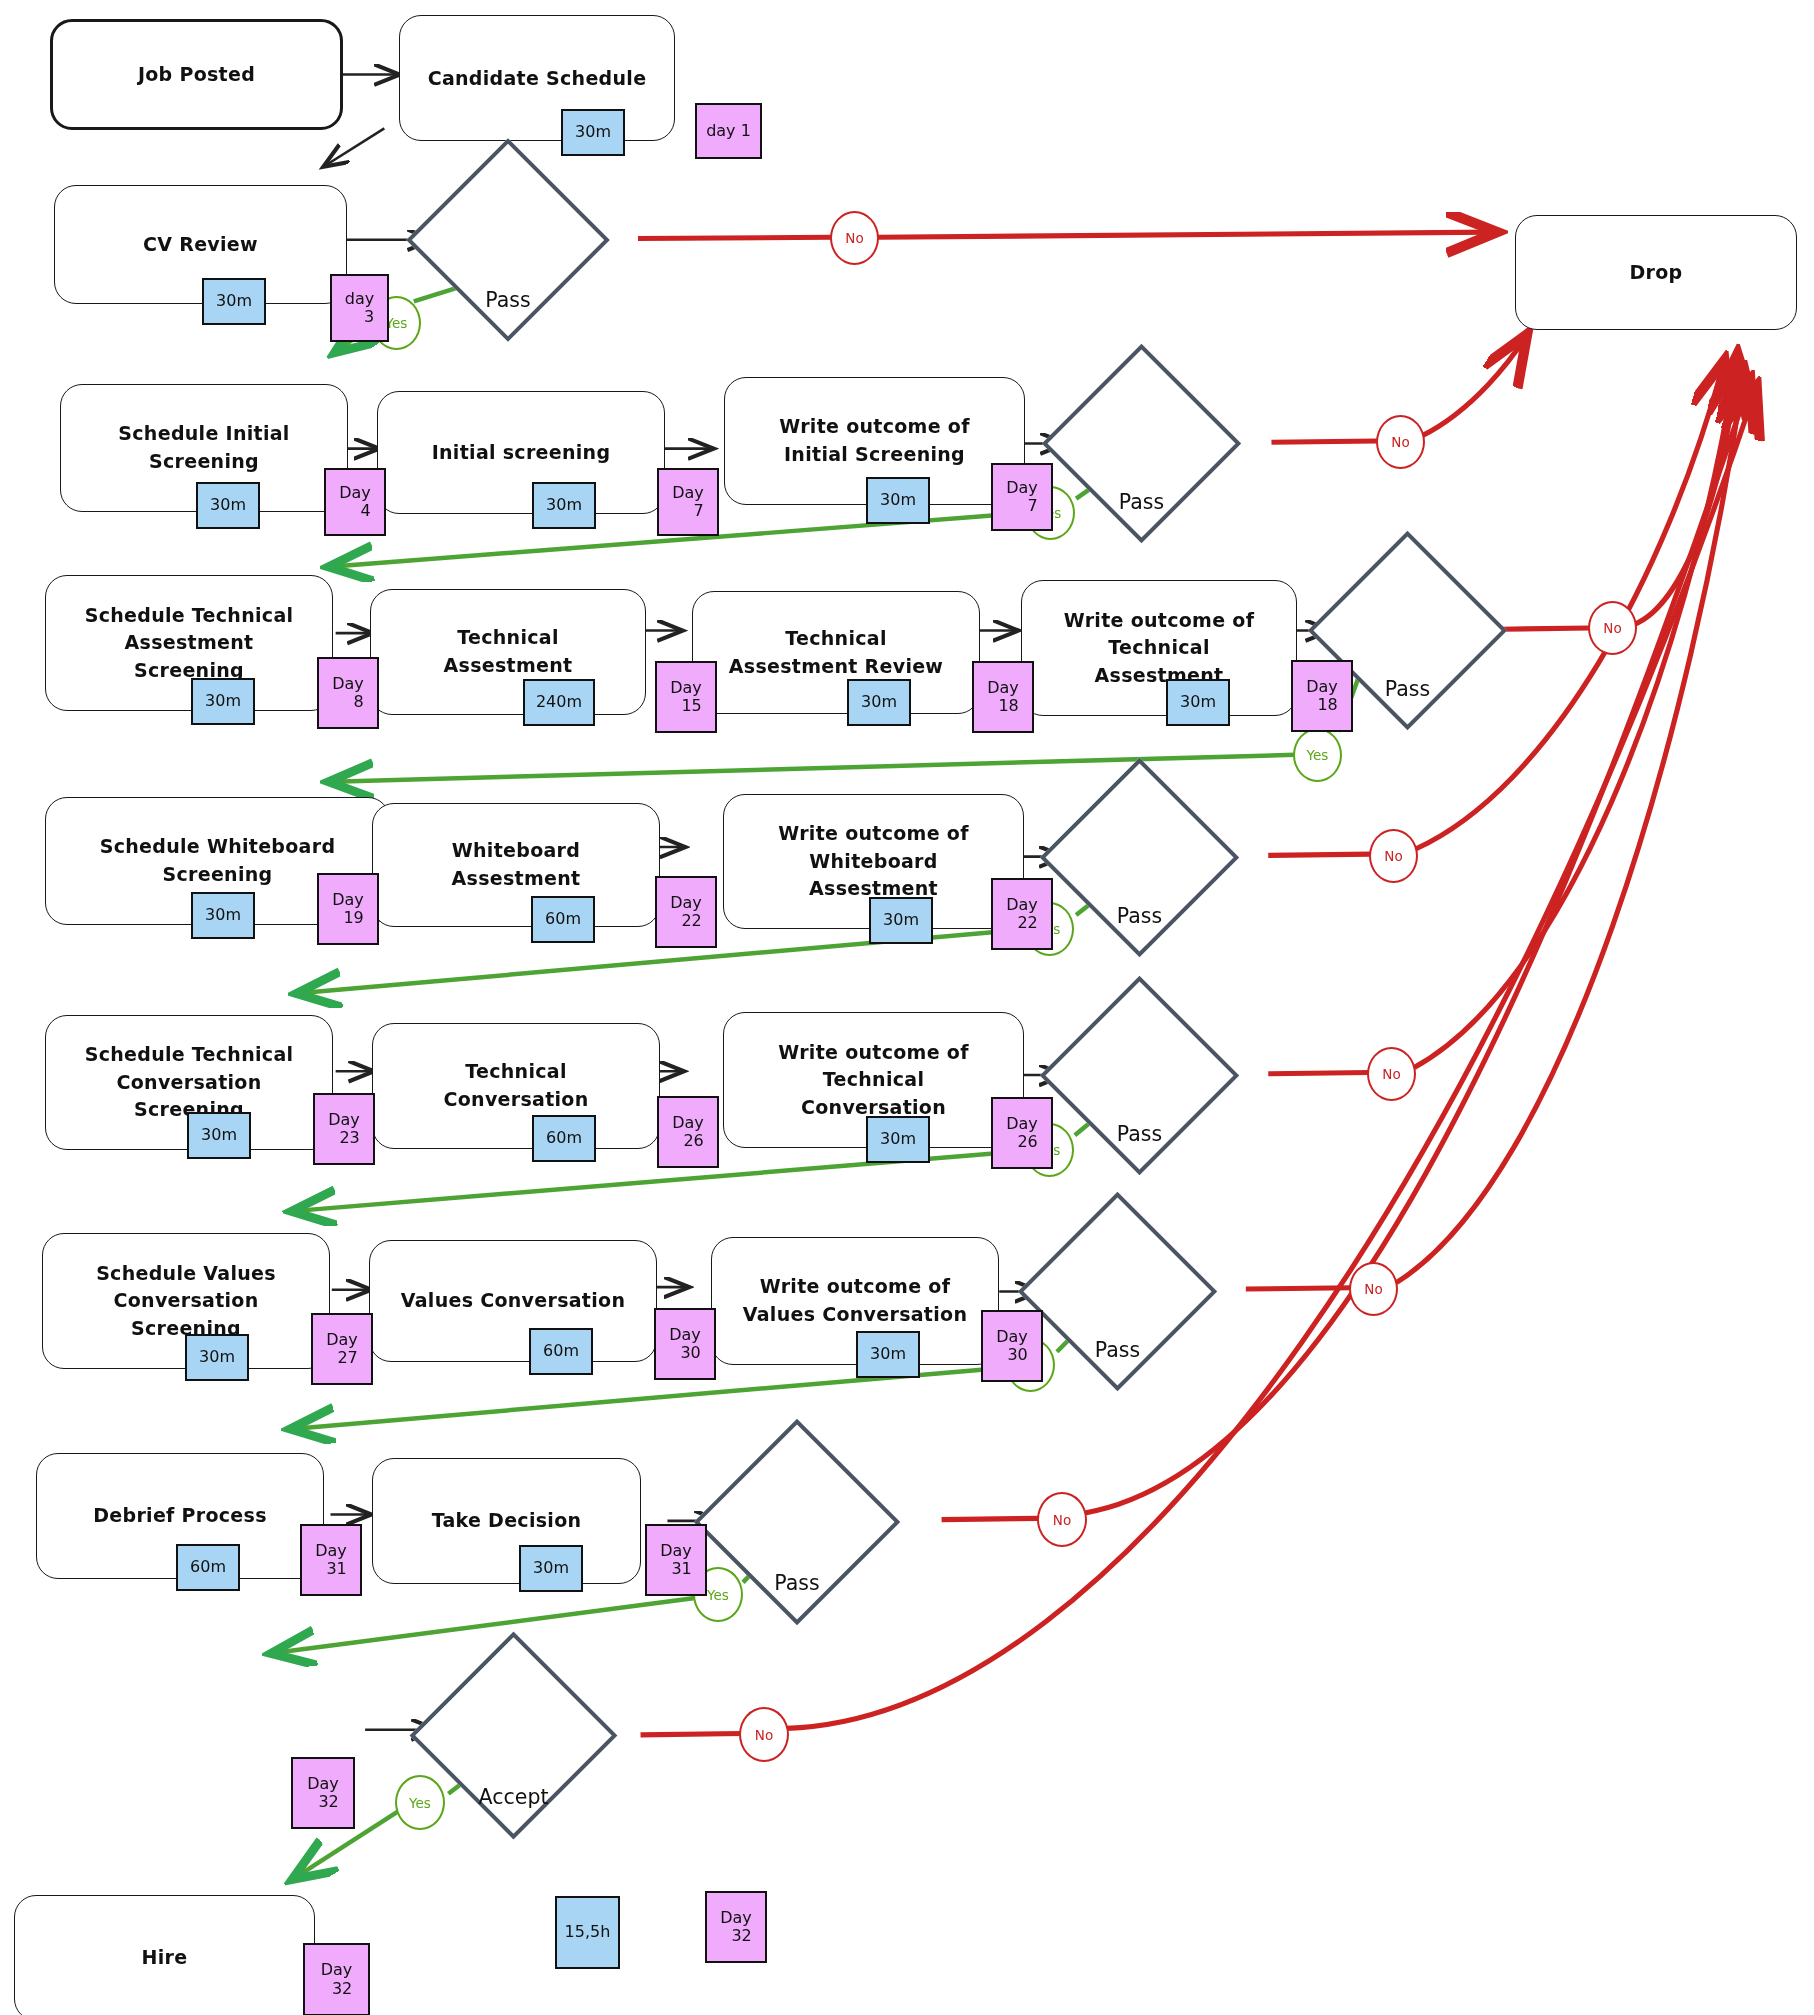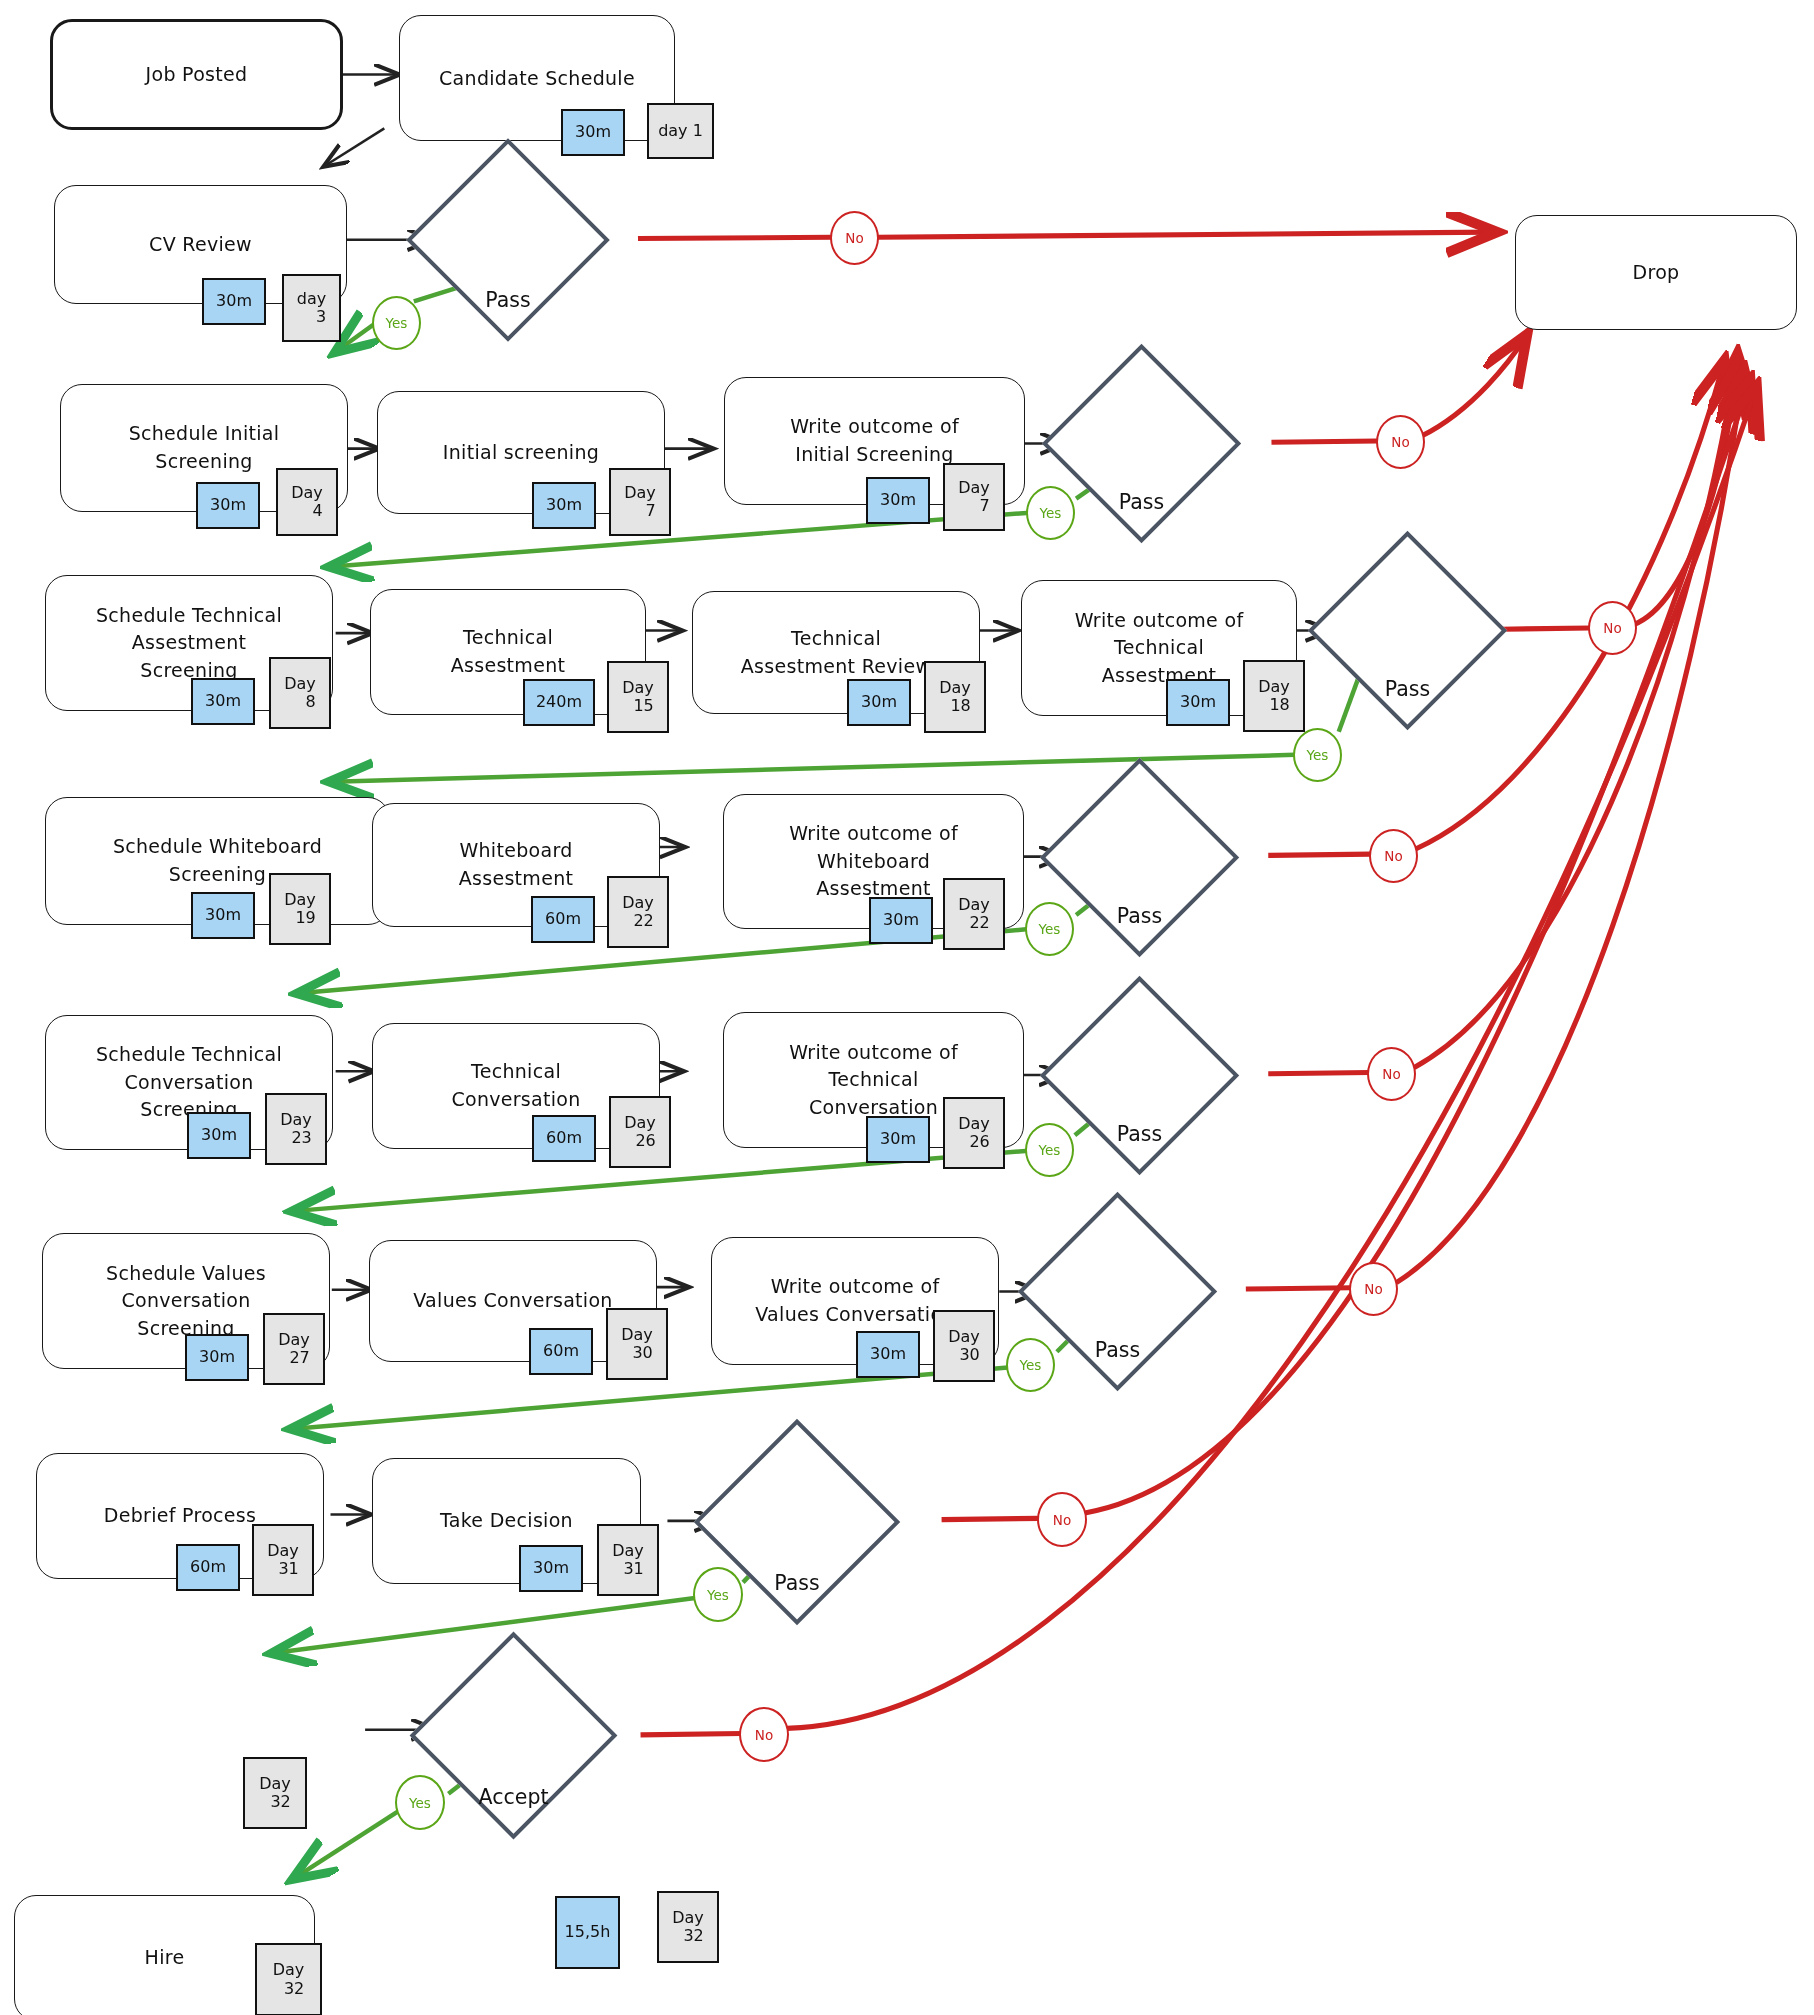--- a/index.html
+++ b/index.html
@@ -17,20 +17,21 @@
     border:1.9px solid #191919;
     border-radius:22px;
     background:#ffffff;
     display:flex;align-items:center;justify-content:center;
     text-align:center;
     color:#111111;
     font-size:19px;
     line-height:1.45;
     letter-spacing:0.3px;
     padding:3.8px 9px;
+    font-weight:bold;
   }
   .node .lbl{display:block;width:100%;}
 
   
   .diamond{
     position:absolute;
     display:flex;align-items:flex-end;justify-content:center;
   }
   .diamond .dshape{
     position:absolute;left:0;top:0;width:100%;height:100%;
@@ -61,21 +62,21 @@
     box-sizing:border-box;
     border:2.6px solid #111111;
     display:flex;align-items:center;justify-content:center;
     text-align:right;
     font-size:16px;
     line-height:1.15;
     color:#111111;
     z-index:7;
   }
   .chip.dur{background:#a9d5f5;}
-  .chip.day{background:#e5e5e5;}
+  .chip.day{background:#f0abfc;margin-left:48px;}
 
   
   .total-chip{z-index:8;}
 </style>
 </head>
 <body>
 
 <div id="canvas">
 
   <svg class="layer" viewBox="0 0 2832 3145">

